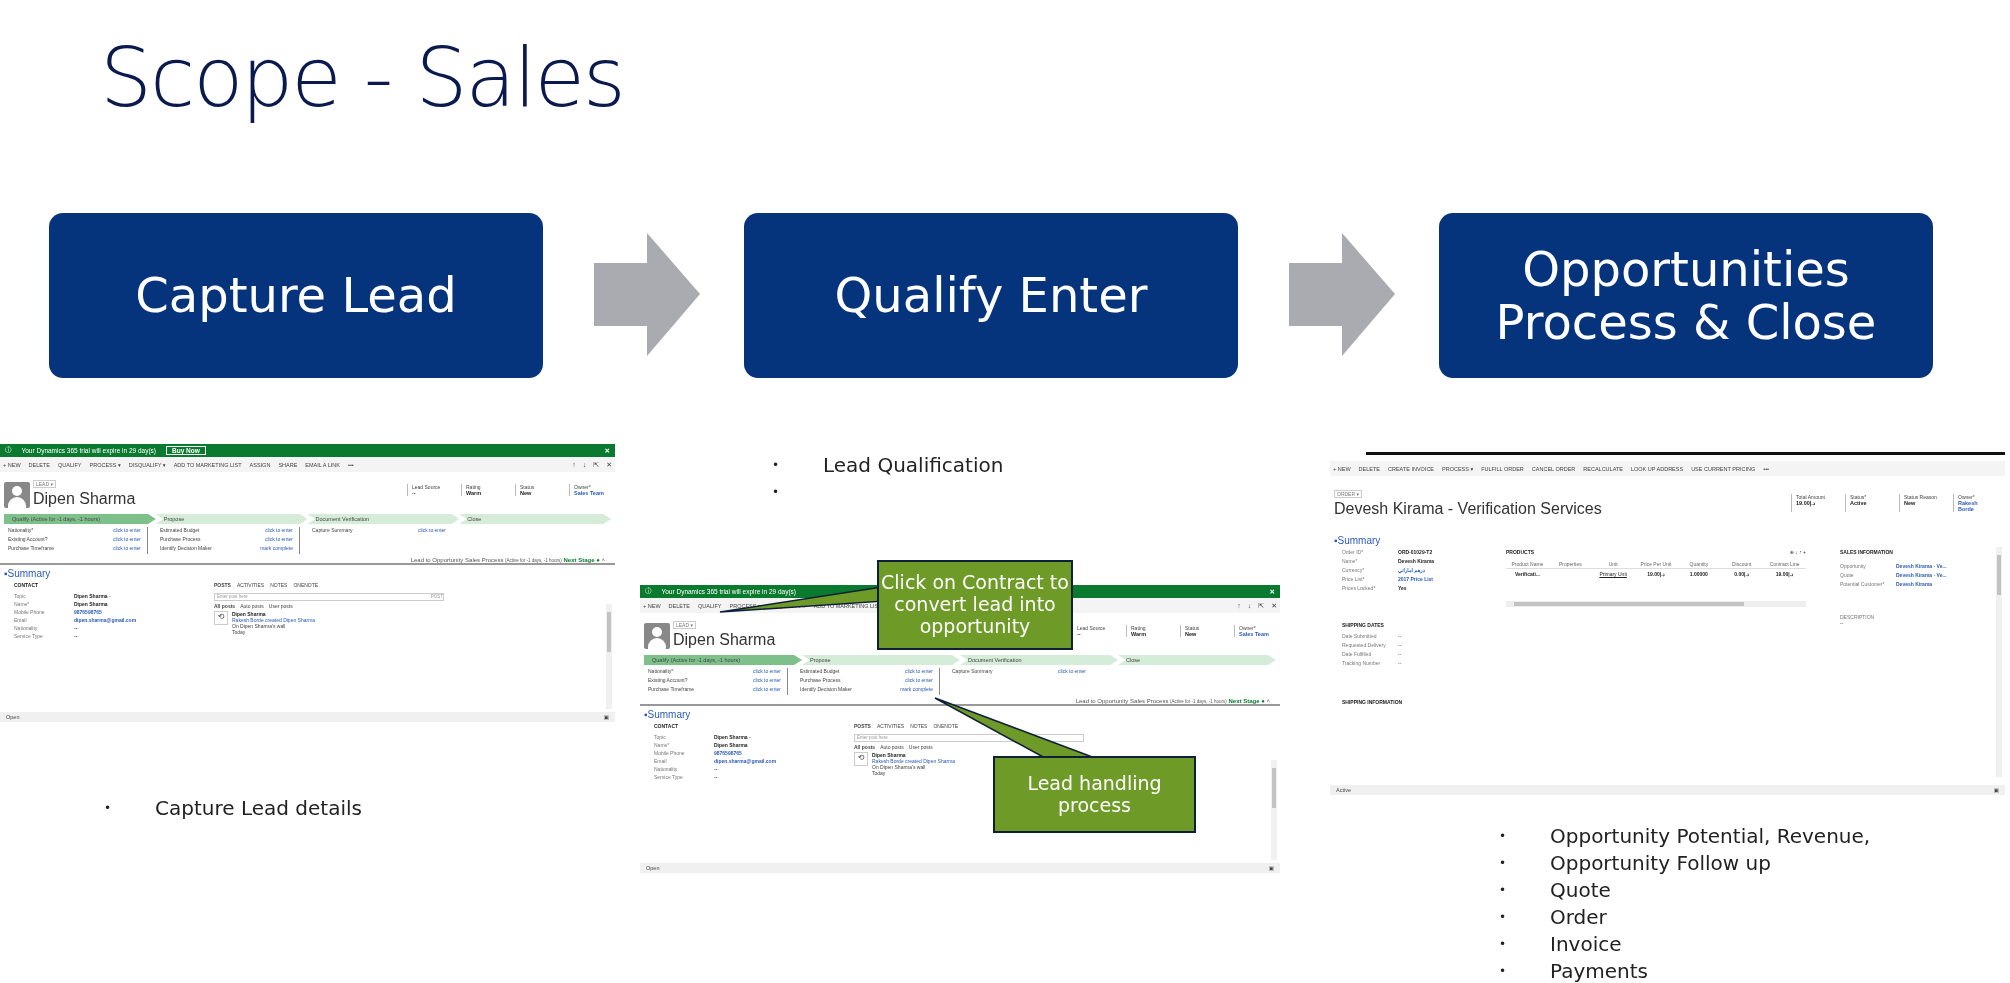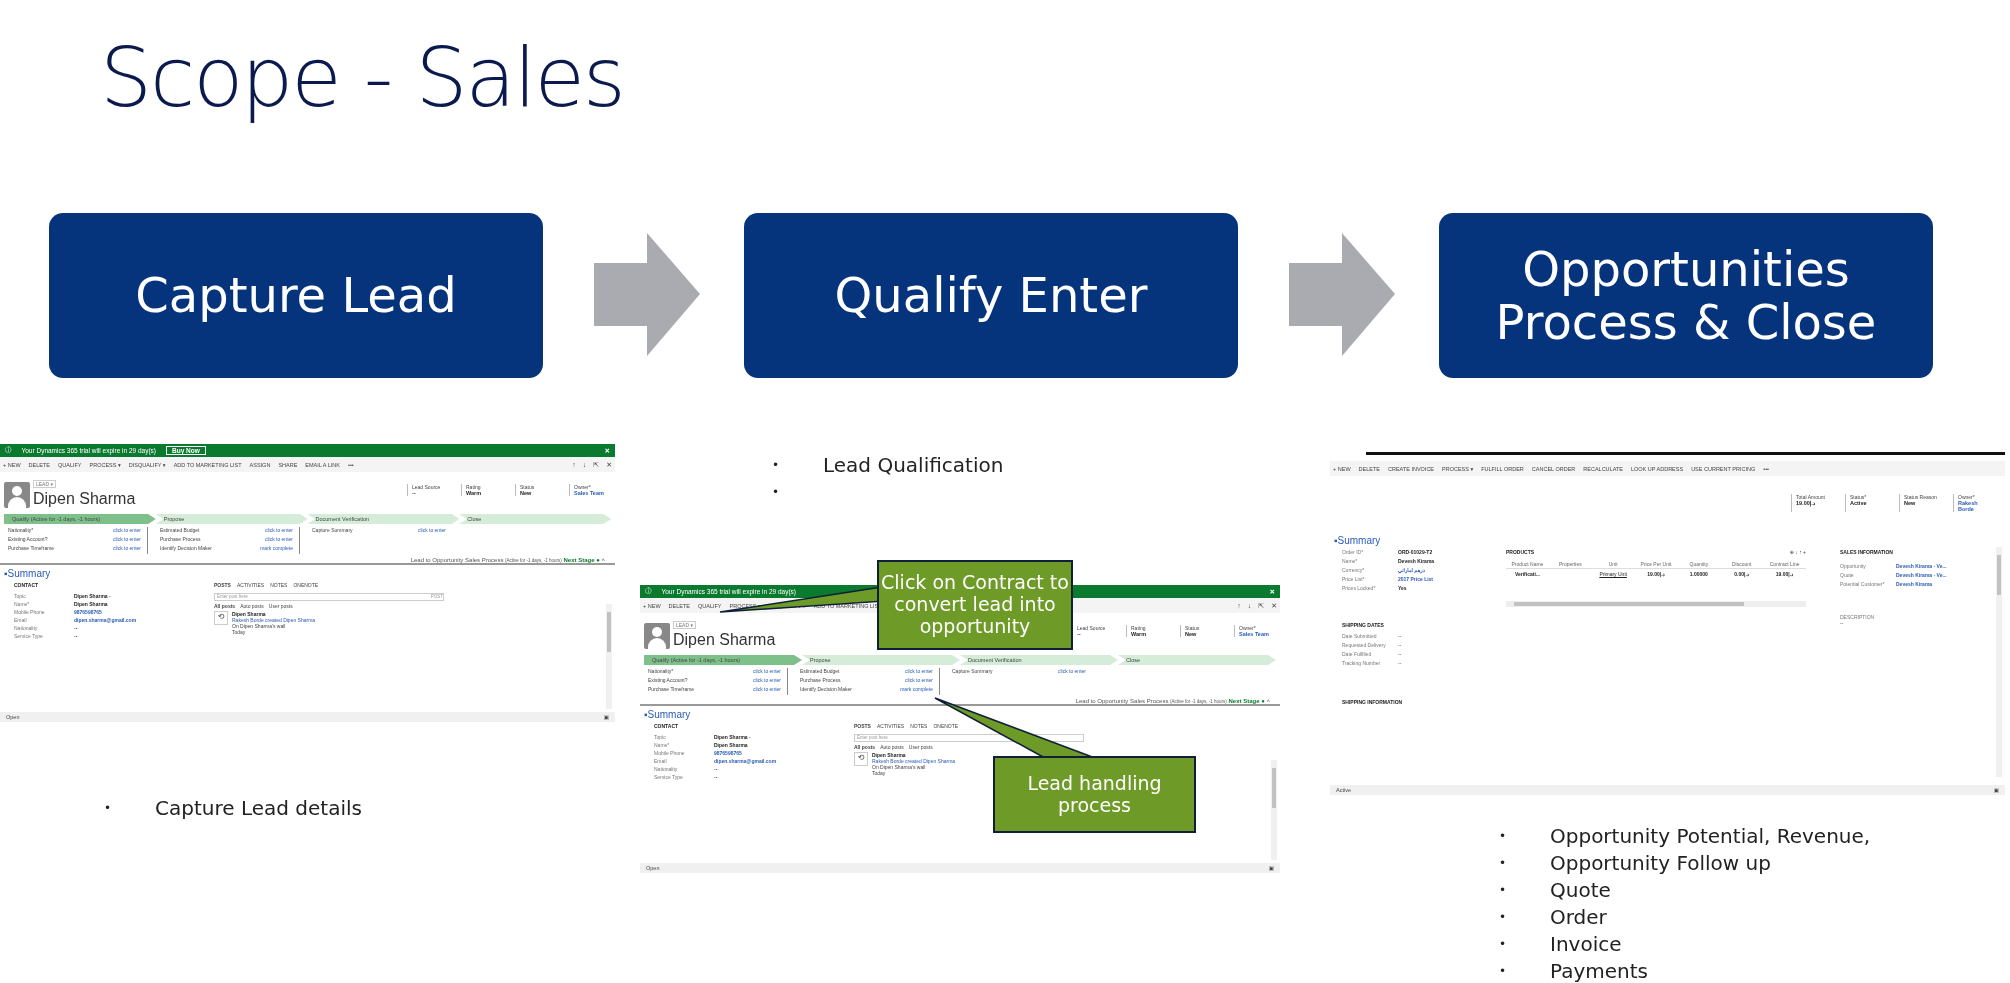--- a/index.html
+++ b/index.html
@@ -411,20 +411,24 @@
     <span>CREATE INVOICE</span>
     <span>PROCESS ▾</span>
     <span>FULFILL ORDER</span>
     <span>CANCEL ORDER</span>
     <span>RECALCULATE</span>
     <span>LOOK UP ADDRESS</span>
     <span>USE CURRENT PRICING</span>
     <span>•••</span>
   </div>
   <div class="hdr" style="height:48px">
+    <div>
+      <div class="etype">ORDER ▾</div>
+      <div class="ename">Devesh Kirama - Verification Services</div>
+    </div>
     <div class="hfields" style="top:18px;right:12px">
       <div><span>Total Amount</span><b>19.00د.إ</b></div>
       <div><span>Status*</span><b>Active</b></div>
       <div><span>Status Reason</span><b>New</b></div>
       <div><span>Owner*</span><b style="color:#2a5bb5">Rakesh Borde</b></div>
     </div>
   </div>
   <div class="sumhdr" style="border-top:none;margin-top:8px">▪<span>Summary</span></div>
   <div class="order-grid">
     <div style="width:150px">

